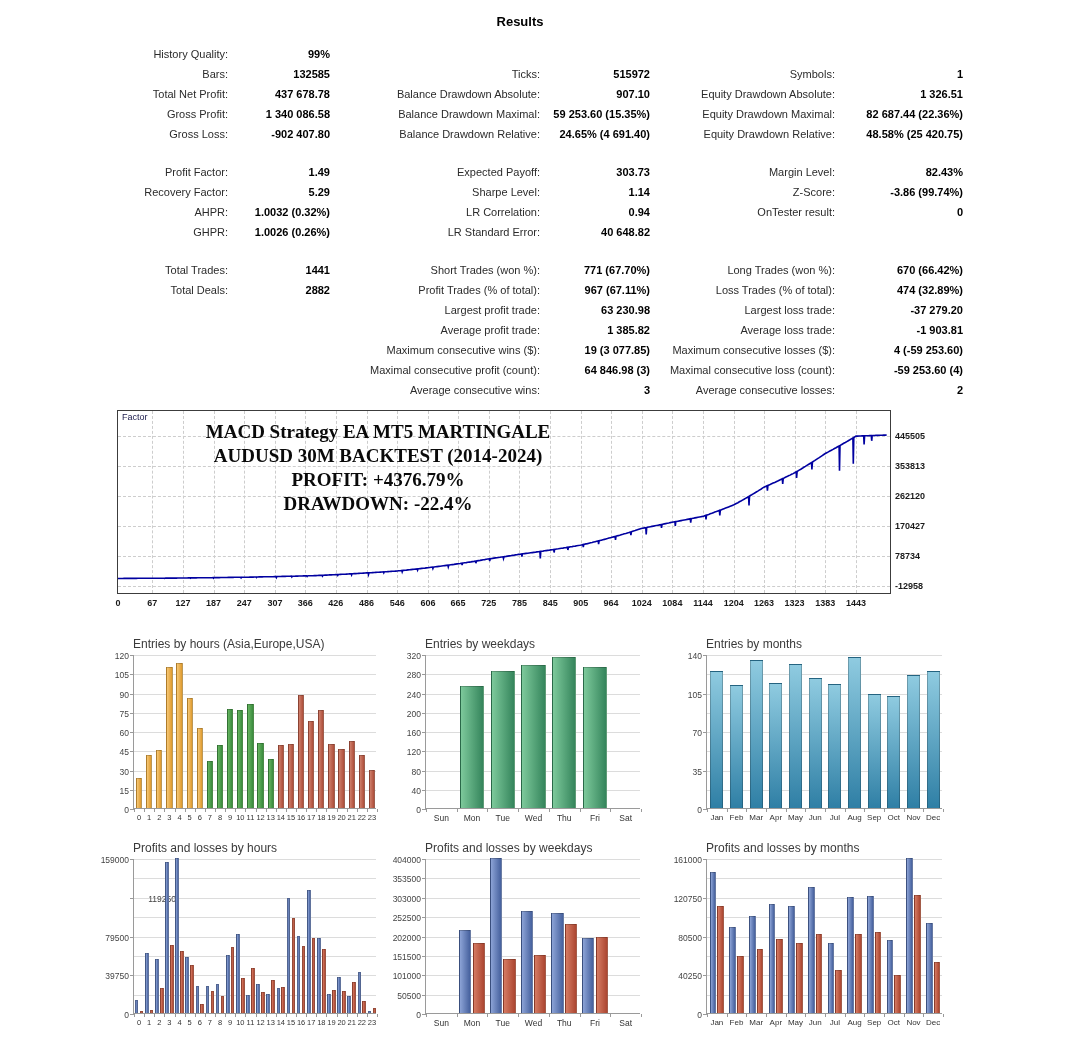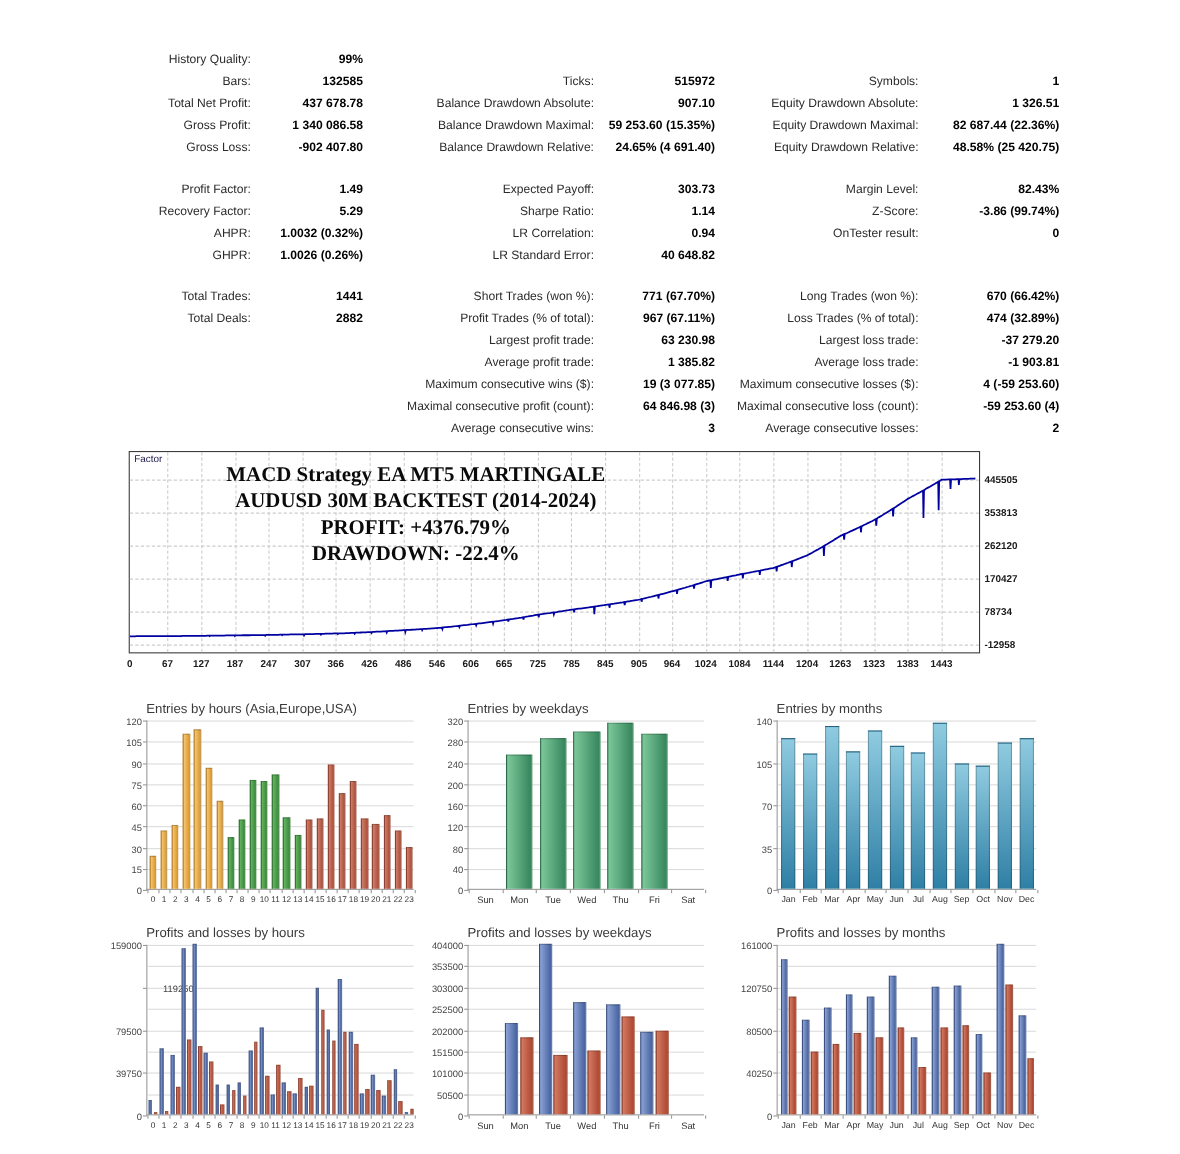--- a/index.html
+++ b/index.html
@@ -47,20 +47,21 @@
   .bc-ytick{position:absolute;left:-4px;width:4px;height:0;border-top:1px solid #9a9a9a;}
   .bc-xtick{position:absolute;width:0;height:3px;border-left:1px solid #9a9a9a;}
   .bc-xlab{position:absolute;color:#333;transform:translateX(-50%);white-space:nowrap;}
   .bc-bar{position:absolute;bottom:0;box-sizing:border-box;border:1px solid rgba(0,0,0,0.22);border-bottom:none;z-index:2;}
 </style>
 </head>
 <body>
 
 <div id="page">
 
+  <div class="results-title">Results</div>
 
   <div id="stats">
       <div class="scell slabel">History Quality:</div>
       <div class="scell svalue">99%</div>
       <div class="scell slabel"></div>
       <div class="scell svalue"></div>
       <div class="scell slabel"></div>
       <div class="scell svalue"></div>
       <div class="scell slabel">Bars:</div>
       <div class="scell svalue">132585</div>
@@ -88,21 +89,21 @@
       <div class="scell svalue">48.58% (25 420.75)</div>
       <div class="sgap"></div>
       <div class="scell slabel">Profit Factor:</div>
       <div class="scell svalue">1.49</div>
       <div class="scell slabel">Expected Payoff:</div>
       <div class="scell svalue">303.73</div>
       <div class="scell slabel">Margin Level:</div>
       <div class="scell svalue">82.43%</div>
       <div class="scell slabel">Recovery Factor:</div>
       <div class="scell svalue">5.29</div>
-      <div class="scell slabel">Sharpe Ratio:</div>
+      <div class="scell slabel">Sharpe Level:</div>
       <div class="scell svalue">1.14</div>
       <div class="scell slabel">Z-Score:</div>
       <div class="scell svalue">-3.86 (99.74%)</div>
       <div class="scell slabel">AHPR:</div>
       <div class="scell svalue">1.0032 (0.32%)</div>
       <div class="scell slabel">LR Correlation:</div>
       <div class="scell svalue">0.94</div>
       <div class="scell slabel">OnTester result:</div>
       <div class="scell svalue">0</div>
       <div class="scell slabel">GHPR:</div>

